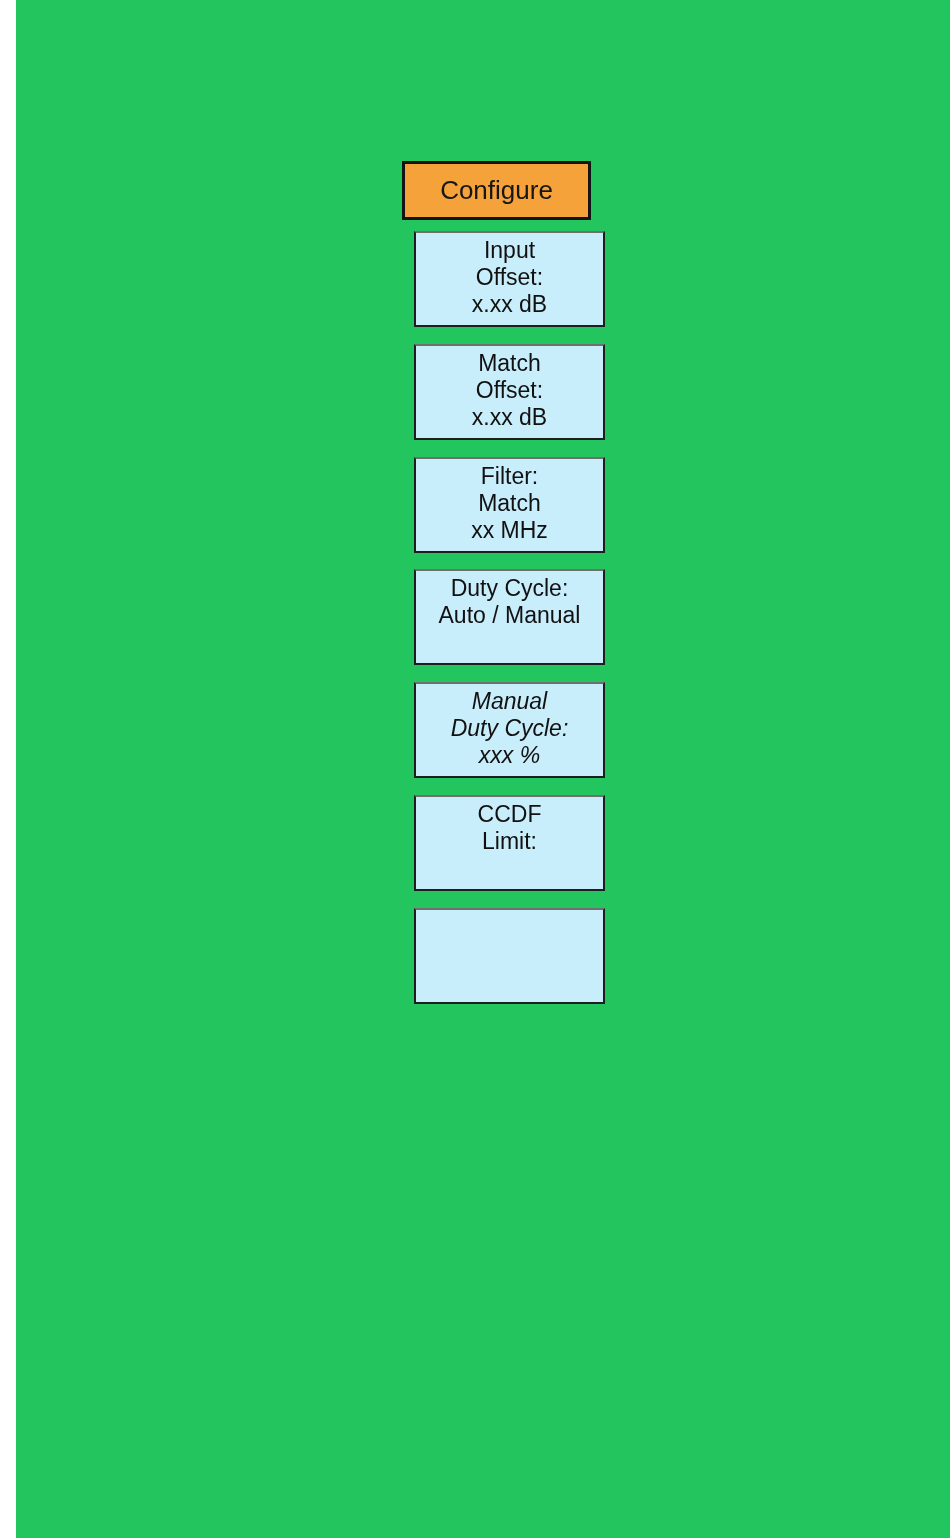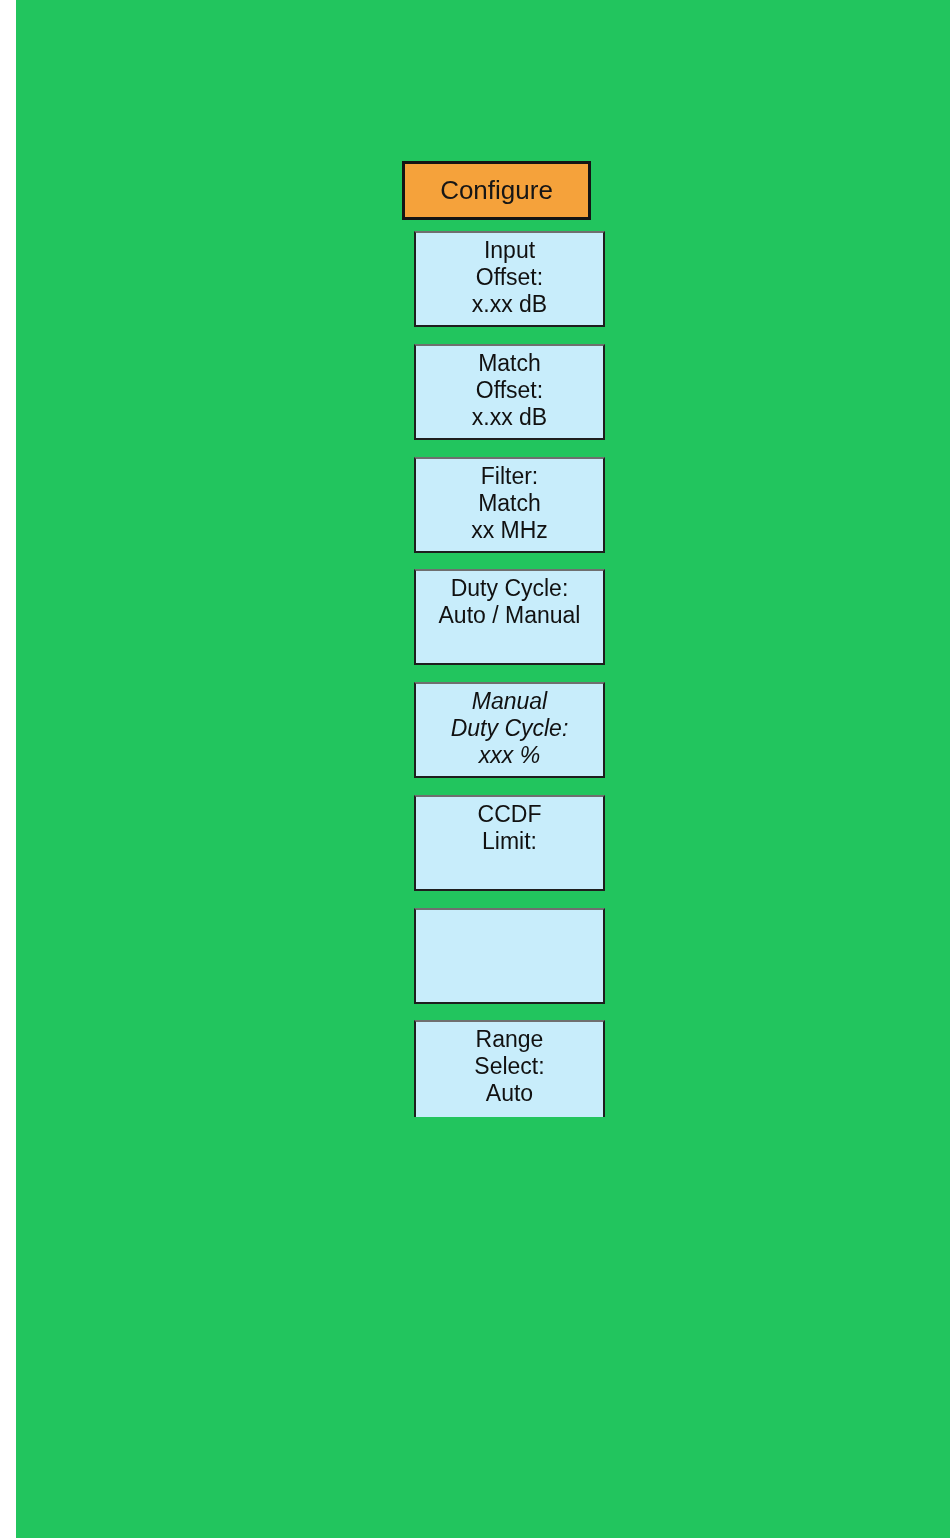--- a/index.html
+++ b/index.html
@@ -82,17 +82,14 @@
 
   <div class="softkey sk-4">Manual
 Duty Cycle:
 xxx %</div>
 
   <div class="softkey sk-5">CCDF
 Limit:</div>
 
   <div class="softkey sk-6"></div>
 
-  <div class="softkey sk-7">Range
-Select:
-Auto</div>
 
 </div>
 
 </body></html>

